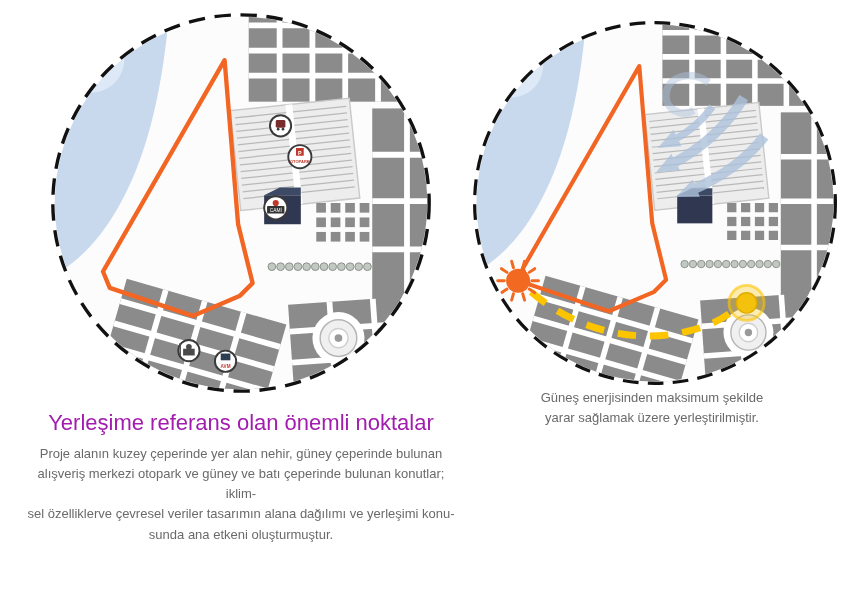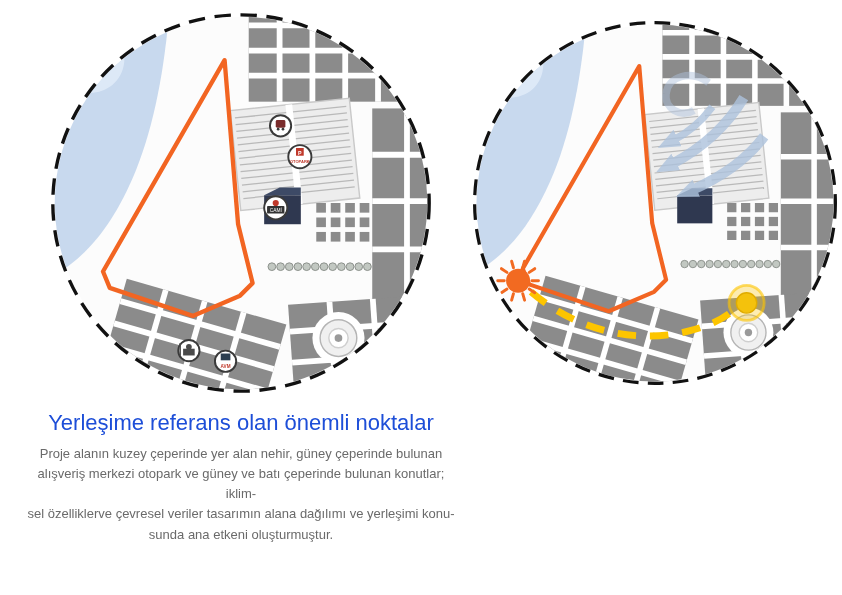--- a/index.html
+++ b/index.html
@@ -6,21 +6,21 @@
   .canvas{
     position:relative;width:842px;height:595px;background:#ffffff;overflow:hidden;
     font-family:"Liberation Sans",sans-serif;
   }
   .panel{position:absolute;top:10px;text-align:center;}
   .panel-left{left:18px;width:446px;}
   .panel-right{left:470px;width:364px;}
   .map-wrap{display:block;margin:0 auto;}
   .panel-title{
     margin:14px 0 8px 0;
-    font-size:22px;font-weight:300;color:#1d4ed8;letter-spacing:0px;
+    font-size:22px;font-weight:300;color:#a21caf;letter-spacing:0px;
   }
   .panel-body{
     margin:0 auto;max-width:430px;
     font-size:13px;line-height:1.55;color:#6a6a6a;
     white-space:pre-line;text-align:center;
   }
   .panel-right .panel-body{max-width:320px;}
   svg text{font-family:"Liberation Sans",sans-serif;}
 </style>
 </head>
@@ -242,15 +242,17 @@
 
         <g>
           <circle cx="299" cy="308" r="19" fill="#FDC500" fill-opacity="0.3" stroke="#FDC500" stroke-width="3" stroke-opacity="0.6"></circle>
           <circle cx="299" cy="308" r="11" fill="#F4C20C" stroke="#E0AC00" stroke-width="1.5"></circle>
         </g>
       </g>
 
       <circle cx="200" cy="200" r="195" fill="none" stroke="#111111" stroke-width="3.5" stroke-dasharray="17 10"></circle>
     </svg>
 
+    <p class="panel-body">Güneş  enerjisinden  maksimum  şekilde
+yarar sağlamak üzere yerleştirilmiştir.</p>
   </div>
 
 </div>
 
 </body></html>

